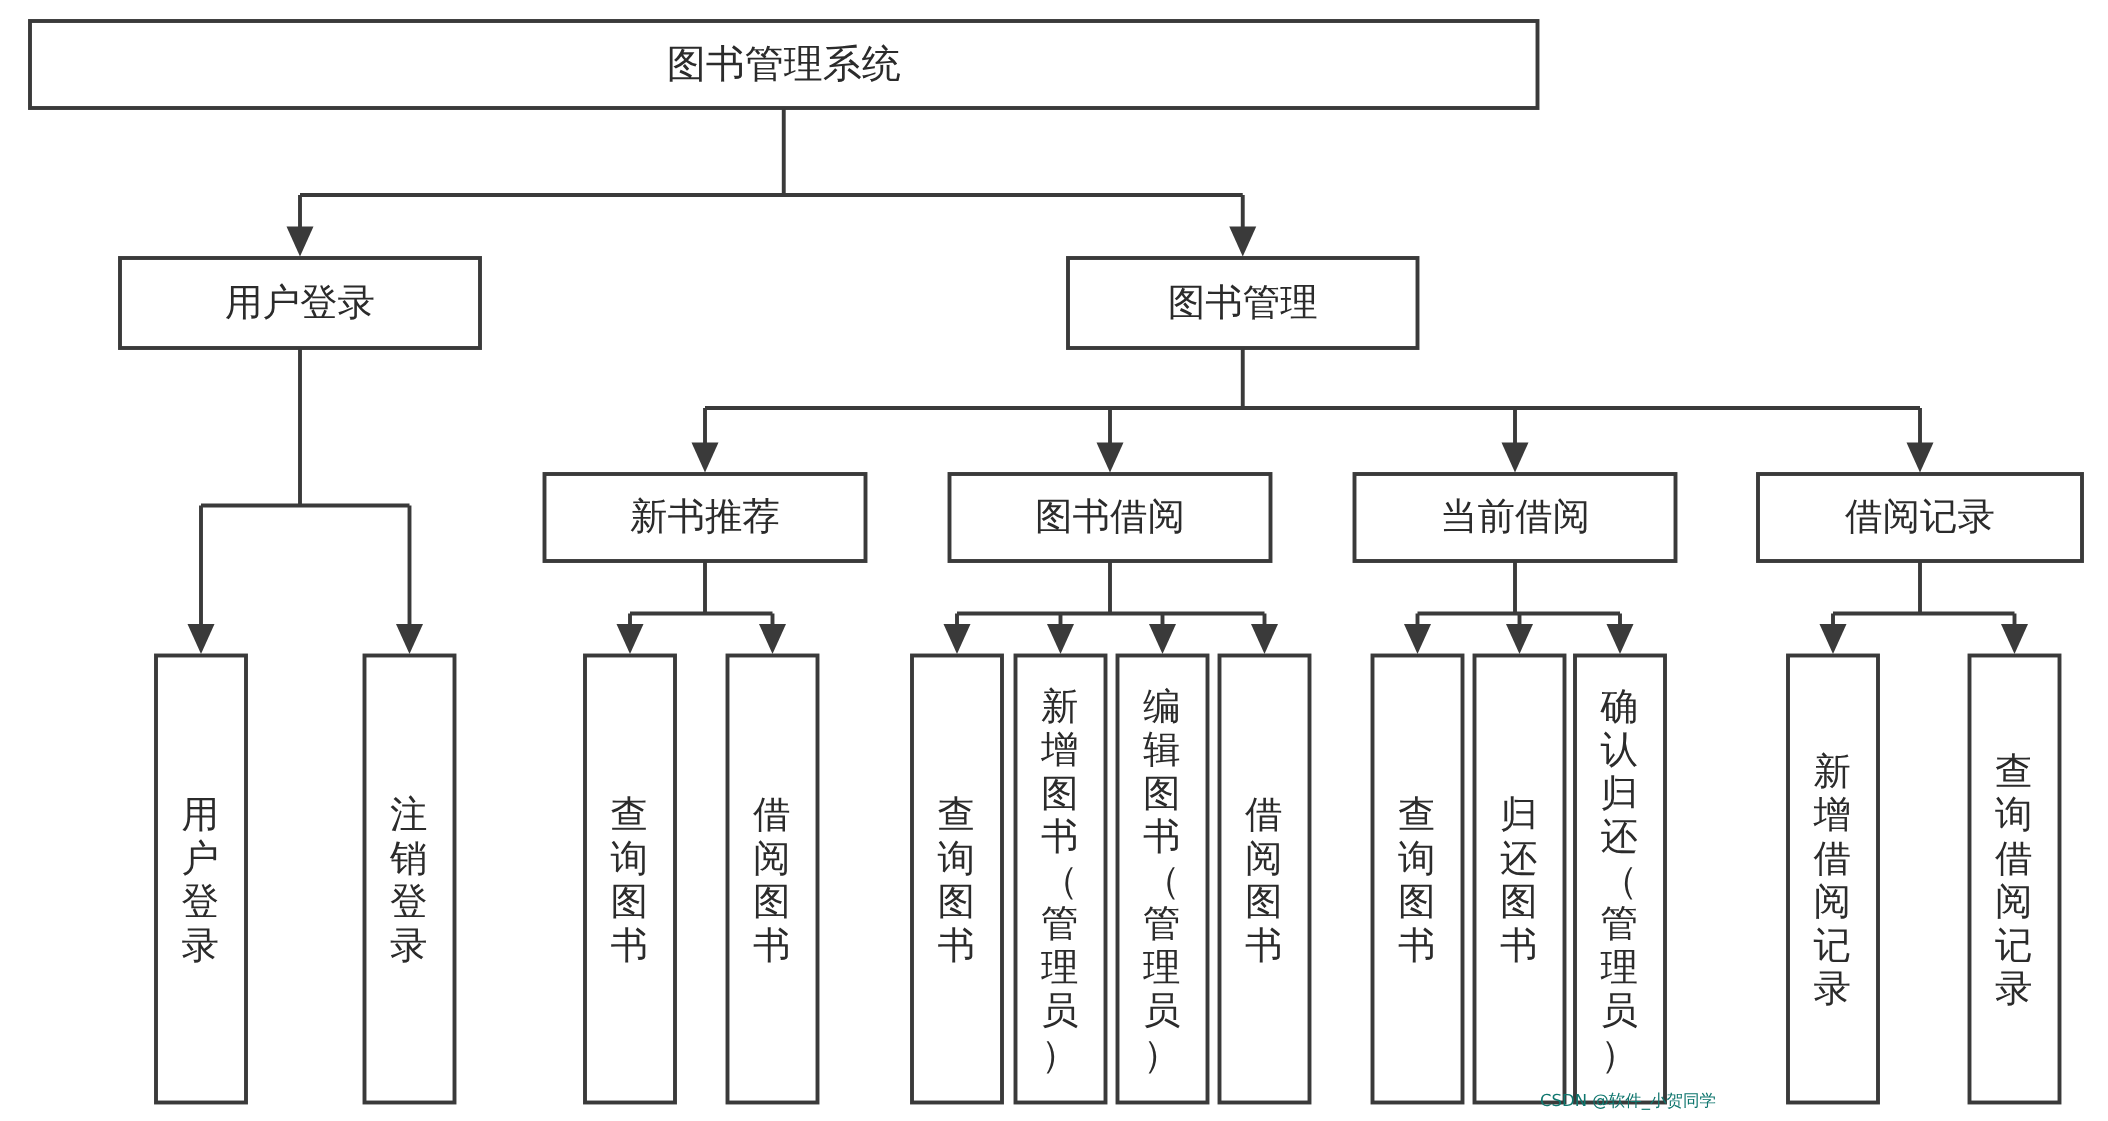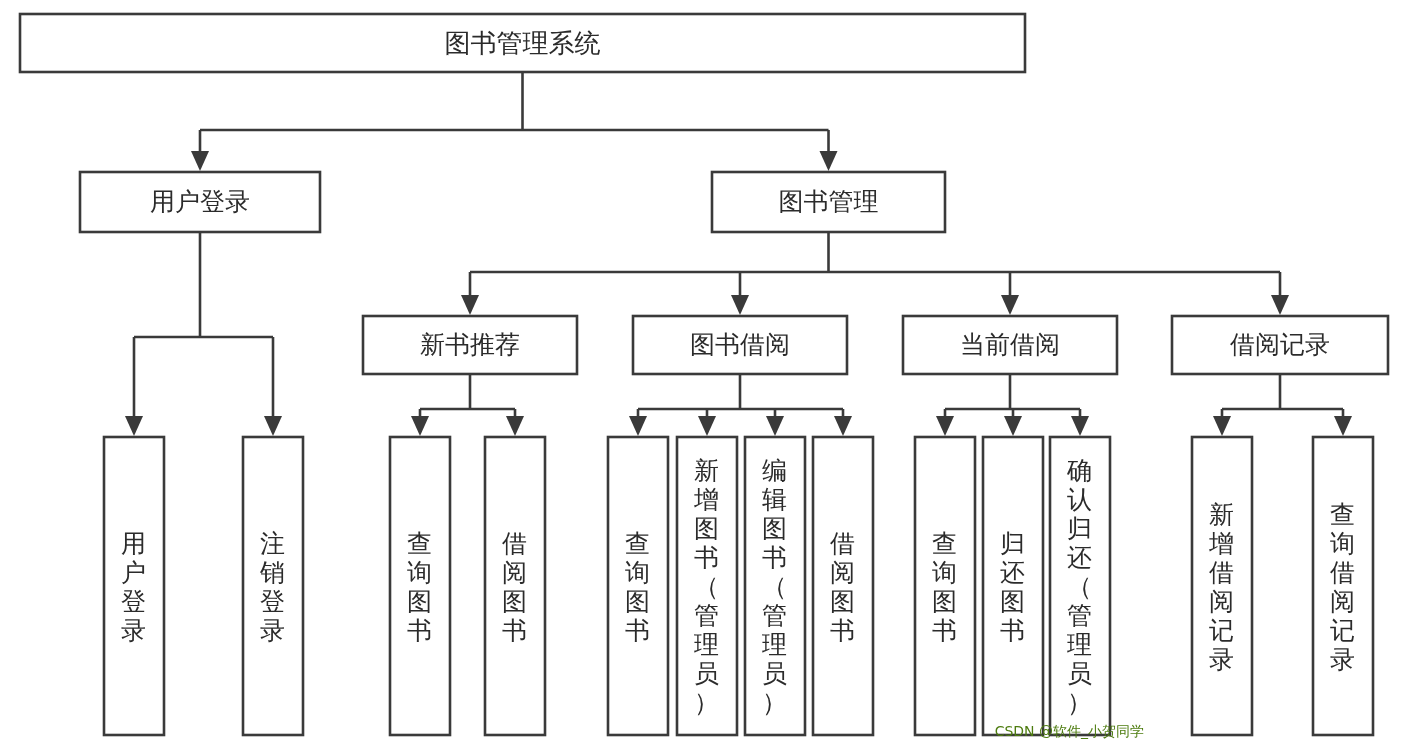--- a/index.html
+++ b/index.html
@@ -57,22 +57,22 @@
   }
   .vlabel {
     font-size: 25px;
     letter-spacing: 1px;
   }
   .watermark {
     position: absolute;
     right: 10px;
     bottom: 6px;
     font-family: "DejaVu Sans", "Liberation Sans", sans-serif;
-    font-size: 14px;
-    color: #4d7c0f;
+    font-size: 11px;
+    color: #0f766e;
     white-space: nowrap;
     pointer-events: none;
   }
 </style>
 </head>
 <body>
 
 <div id="diagram-root">
   <svg id="flow" viewBox="0 0 1405 747">
       <g>

